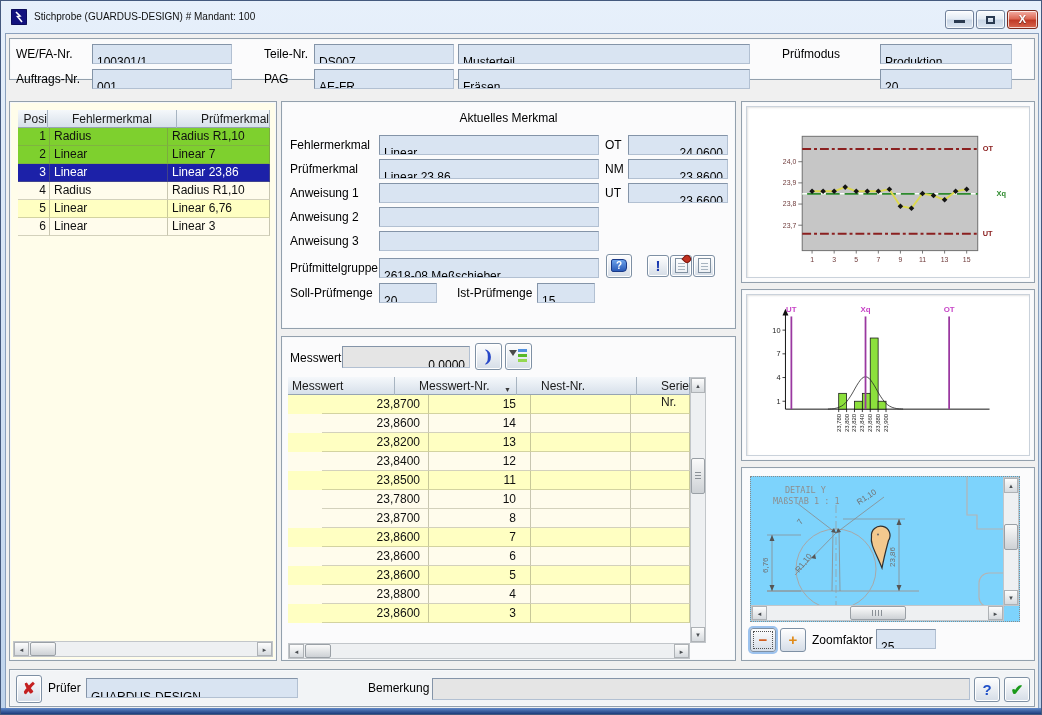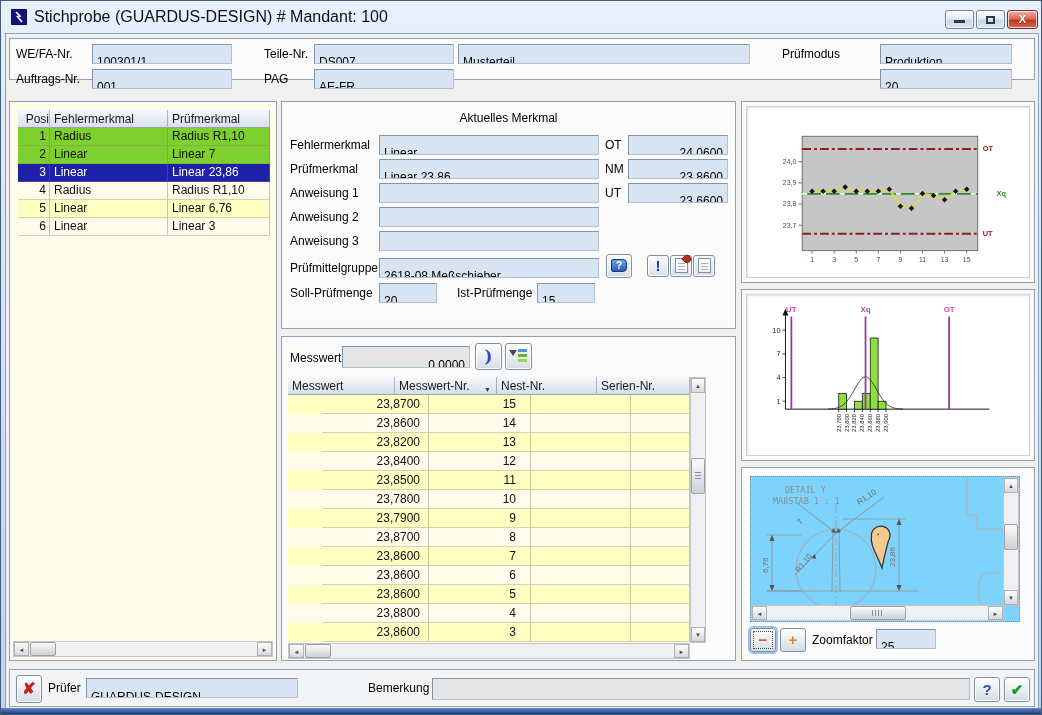--- a/index.html
+++ b/index.html
@@ -4,21 +4,21 @@
 <style>
   html,body{margin:0;padding:0;width:1042px;height:715px;overflow:hidden;
     font-family:"Liberation Sans",sans-serif;background:#9db8d6;}
   *{box-sizing:border-box;}
   #window{position:absolute;left:0;top:0;width:1042px;height:715px;
     background:linear-gradient(#e7f0fb,#bed3ec);border:1px solid #44597e;}
   
   #titlebar{position:absolute;left:0;top:0;right:0;height:32px;}
   #app-icon{position:absolute;left:10px;top:8px;width:16px;height:16px;}
   #title-text{position:absolute;left:33px;top:0;height:31px;line-height:31px;
-    font-size:16px;color:#101010;white-space:nowrap;}
+    font-size:10px;color:#101010;white-space:nowrap;}
   .win-btn{position:absolute;top:9px;height:19px;border:1px solid #6e7f99;border-radius:3px;
     background:linear-gradient(#fbfdfe 0%,#e3ebf4 45%,#c9d6e6 55%,#dde7f3 100%);
     box-shadow:inset 0 0 0 1px rgba(255,255,255,.75);cursor:default;}
   #btn-min{left:944px;width:29px;} #btn-max{left:975px;width:29px;}
   #btn-close{left:1006px;width:31px;background:linear-gradient(#f4b0a6 0%,#dd6a56 45%,#c03a26 55%,#d8664e 100%);
     border-color:#7e2a1c;color:#fff;font-size:11px;font-weight:bold;text-align:center;line-height:17px;
     text-shadow:0 1px 1px rgba(0,0,0,.45);}
   #btn-min i{position:absolute;left:8px;right:8px;bottom:5px;height:3px;background:#2a3a50;}
   #btn-max i{position:absolute;left:9px;top:5px;width:9px;height:8px;border:2px solid #2a3a50;background:transparent;}
   
@@ -29,21 +29,21 @@
   .panel{position:absolute;background:#fbfbfc;border:1px solid #93a0ad;
     box-shadow:inset 0 0 0 1px #f6f8fa;}
   .lbl{position:absolute;font-size:12px;color:#000;height:19px;line-height:19px;white-space:nowrap;}
   .field{position:absolute;height:19px;background:#d9e4f2;border:1px solid;
     border-color:#8494a8 #b2c0d2 #b2c0d2 #8494a8;font-size:12px;line-height:16px;
     padding:9px 4px;color:#000;white-space:nowrap;overflow:hidden;}
   .field.white{background:#e5e5e5;}
   .field.num{text-align:right;}
   
   .t-head{display:flex;height:18px;background:linear-gradient(#f5f8fb,#d7e0ea);
-    border-bottom:1px solid #96a4b2;font-size:12px;color:#1a1a1a;}
+    border-bottom:1px solid #96a4b2;font-size:12px;color:#1a1a1a;gap:20px;}
   .t-head .hc{border-right:1px solid #a7b4c1;padding:1px 0 0 4px;height:18px;line-height:16px;position:relative;}
   .t-rows .t-row{display:flex;background:#ffffc2;color:#101010;font-size:12px;}
   .t-rows .t-row.alt{background:#fffcec;}
   .t-rows .t-row.state-passed{background:#7ed02e;}
   .t-rows .t-row.state-selected{background:#1c21a8;color:#fff;}
   .t-rows .cell{border-right:1px solid rgba(120,120,90,.40);
     border-bottom:1px solid rgba(130,130,100,.35);overflow:hidden;white-space:nowrap;}
   
   #merkmal-table{position:absolute;left:8px;top:8px;width:252px;}
   #merkmal-table .t-row{height:18px;line-height:17px;}
@@ -143,20 +143,21 @@
   <div class="panel" style="left:8px;top:37px;width:1026px;height:42px;">
     <span class="lbl" style="left:6px;top:6px;">WE/FA-Nr.</span>
     <div class="field" style="left:82px;top:5px;width:140px;">100301/1</div>
     <span class="lbl" style="left:6px;top:31px;">Auftrags-Nr.</span>
     <div class="field" style="left:82px;top:30px;width:140px;">001</div>
     <span class="lbl" style="left:250px;top:6px;width:48px;text-align:right;">Teile-Nr.</span>
     <div class="field" style="left:304px;top:5px;width:140px;">DS007</div>
     <div class="field" style="left:448px;top:5px;width:292px;">Musterteil</div>
     <span class="lbl" style="left:250px;top:31px;width:48px;text-align:left;padding-left:4px;">PAG</span>
     <div class="field" style="left:304px;top:30px;width:140px;">AE-FR</div>
+    <div class="field" style="left:448px;top:30px;width:292px;">Fräsen</div>
     <span class="lbl" style="left:772px;top:6px;">Prüfmodus</span>
     <div class="field" style="left:870px;top:5px;width:132px;">Produktion</div>
     <span class="lbl" style="left:772px;top:31px;margin-top:33px;">Entnahmemenge</span>
     <div class="field" style="left:870px;top:30px;width:132px;">20</div>
   </div>
 
   <div class="panel" id="left-panel" style="left:8px;top:100px;width:268px;height:560px;">
     <div id="merkmal-table">
       <div class="t-head" id="merkmal-head">
           <div class="hc c-posi">Posi</div>
@@ -304,26 +305,20 @@
           </div>
           <div class="t-row">
             <div class="cell m-mw">23,8500</div>
             <div class="cell m-nr">11</div>
             <div class="cell m-nest"></div>
             <div class="cell m-ser"></div>
           </div>
           <div class="t-row alt">
             <div class="cell m-mw">23,7800</div>
             <div class="cell m-nr">10</div>
-            <div class="cell m-nest"></div>
-            <div class="cell m-ser"></div>
-          </div>
-          <div class="t-row">
-            <div class="cell m-mw">23,7900</div>
-            <div class="cell m-nr">9</div>
             <div class="cell m-nest"></div>
             <div class="cell m-ser"></div>
           </div>
           <div class="t-row alt">
             <div class="cell m-mw">23,8700</div>
             <div class="cell m-nr">8</div>
             <div class="cell m-nest"></div>
             <div class="cell m-ser"></div>
           </div>
           <div class="t-row">

